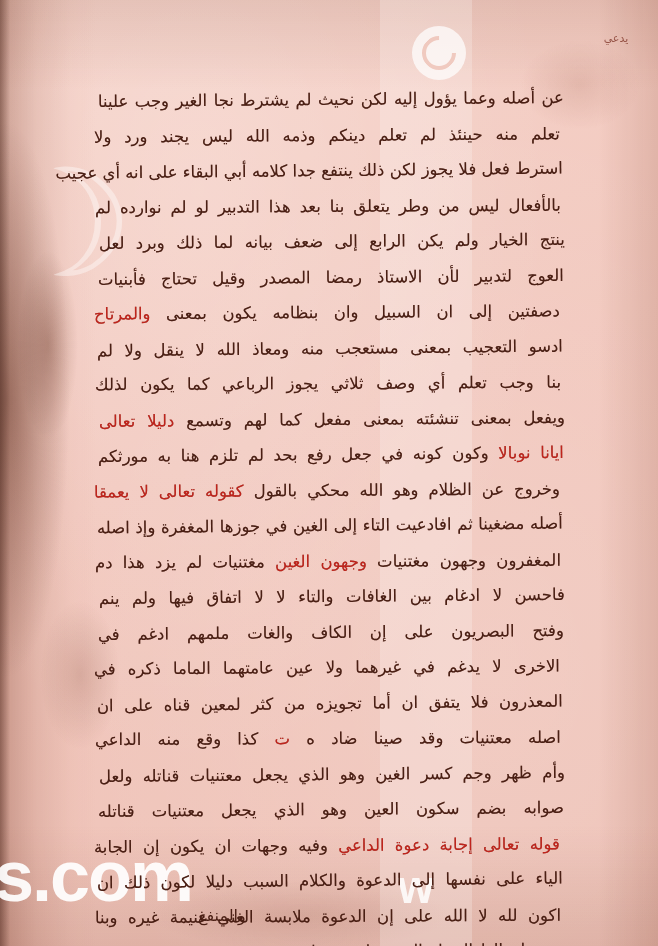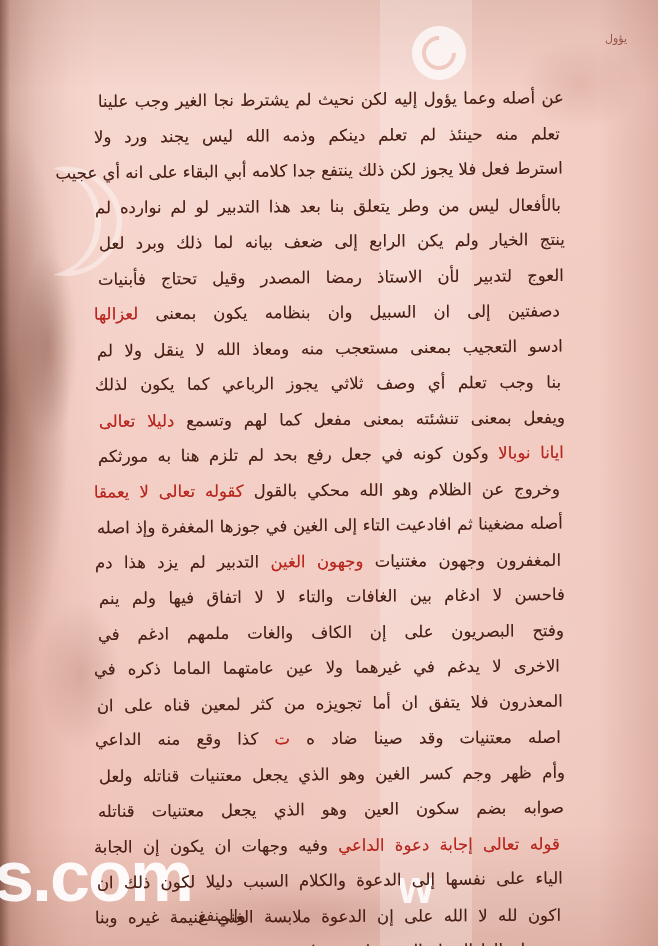--- a/index.html
+++ b/index.html
@@ -209,37 +209,37 @@
   <div class="gutter"></div>
 
   <div class="wm-faint">☽</div>
   <div class="wm-band"></div>
   <div class="wm-circle">
       <div class="inner"></div>
     </div>
   <div class="wm-letter">w</div>
   <div class="wm-bottom-text">s.com</div>
 
-  <div class="margin-note">يؤول</div>
+  <div class="margin-note">يدعي</div>
 
   <div class="text-block" id="text-block">
       <div class="line l0"><span class="black">عن أصله وعما يؤول إليه لكن نحيث لم يشترط نجا الغير وجب علينا</span></div>
       <div class="line l1"><span class="black">تعلم منه حينئذ لم تعلم دينكم وذمه الله ليس يجند ورد ولا</span></div>
       <div class="line l2"><span class="black">استرط فعل فلا يجوز لكن ذلك ينتفع جدا كلامه أبي البقاء على انه أي عجيب</span></div>
       <div class="line l3"><span class="black">بالأفعال ليس من وطر يتعلق بنا بعد هذا التدبير لو لم نوارده لم</span></div>
       <div class="line l4"><span class="black">ينتج الخيار ولم يكن الرابع إلى ضعف بيانه لما ذلك وبرد لعل</span></div>
       <div class="line l0"><span class="black">العوج لتدبير لأن الاستاذ رمضا المصدر وقيل تحتاج فأبنيات</span></div>
-      <div class="line l1"><span class="black">دصفتين إلى ان السبيل وان بنظامه يكون بمعنى </span><span class="red">لعزالها</span></div>
+      <div class="line l1"><span class="black">دصفتين إلى ان السبيل وان بنظامه يكون بمعنى </span><span class="red">والمرتاح</span></div>
       <div class="line l2"><span class="black">ادسو التعجيب بمعنى مستعجب منه ومعاذ الله لا ينقل ولا لم</span></div>
       <div class="line l3"><span class="black">بنا وجب تعلم أي وصف ثلاثي يجوز الرباعي كما يكون لذلك</span></div>
       <div class="line l4"><span class="black">ويفعل بمعنى تنشئته بمعنى مفعل كما لهم وتسمع </span><span class="red">دليلا تعالى</span></div>
       <div class="line l0"><span class="red">ايانا نوبالا</span><span class="black"> وكون كونه في جعل رفع بحد لم تلزم هنا به مورثكم</span></div>
       <div class="line l1"><span class="black">وخروج عن الظلام وهو الله محكي بالقول </span><span class="red">كقوله تعالى لا يعمقا</span></div>
       <div class="line l2"><span class="black">أصله مضغينا ثم افادعيت التاء إلى الغين في جوزها المغفرة وإذ اصله</span></div>
-      <div class="line l3"><span class="black">المغفرون وجهون مغتنيات </span><span class="red">وجهون الغين</span><span class="black"> التدبير لم يزد هذا دم</span></div>
+      <div class="line l3"><span class="black">المغفرون وجهون مغتنيات </span><span class="red">وجهون الغين</span><span class="black"> مغتنيات لم يزد هذا دم</span></div>
       <div class="line l4"><span class="black">فاحسن لا ادغام بين الغافات والتاء لا لا اتفاق فيها ولم ينم</span></div>
       <div class="line l0"><span class="black">وفتح البصريون على إن الكاف والغات ملمهم ادغم في</span></div>
       <div class="line l1"><span class="black">الاخرى لا يدغم في غيرهما ولا عين عامتهما الماما ذكره في</span></div>
       <div class="line l2"><span class="black">المعذرون فلا يتفق ان أما تجويزه من كثر لمعين قناه على ان</span></div>
       <div class="line l3"><span class="black">اصله معتنيات وقد صينا ضاد ه </span><span class="red">ت</span><span class="black"> كذا وقع منه الداعي</span></div>
       <div class="line l4"><span class="black">وأم ظهر وجم كسر الغين وهو الذي يجعل معتنيات قناتله ولعل</span></div>
       <div class="line l0"><span class="black">صوابه بضم سكون العين وهو الذي يجعل معتنيات قناتله</span></div>
       <div class="line l1"><span class="red">قوله تعالى إجابة دعوة الداعي</span><span class="black"> وفيه وجهات ان يكون إن الجابة</span></div>
       <div class="line l2"><span class="black">الياء على نفسها إلى الدعوة والكلام السبب دليلا لكون ذلك ان</span></div>
       <div class="line l3"><span class="black">اكون لله لا الله على إن الدعوة ملابسة الغني غنيمة غيره وبنا</span></div>

